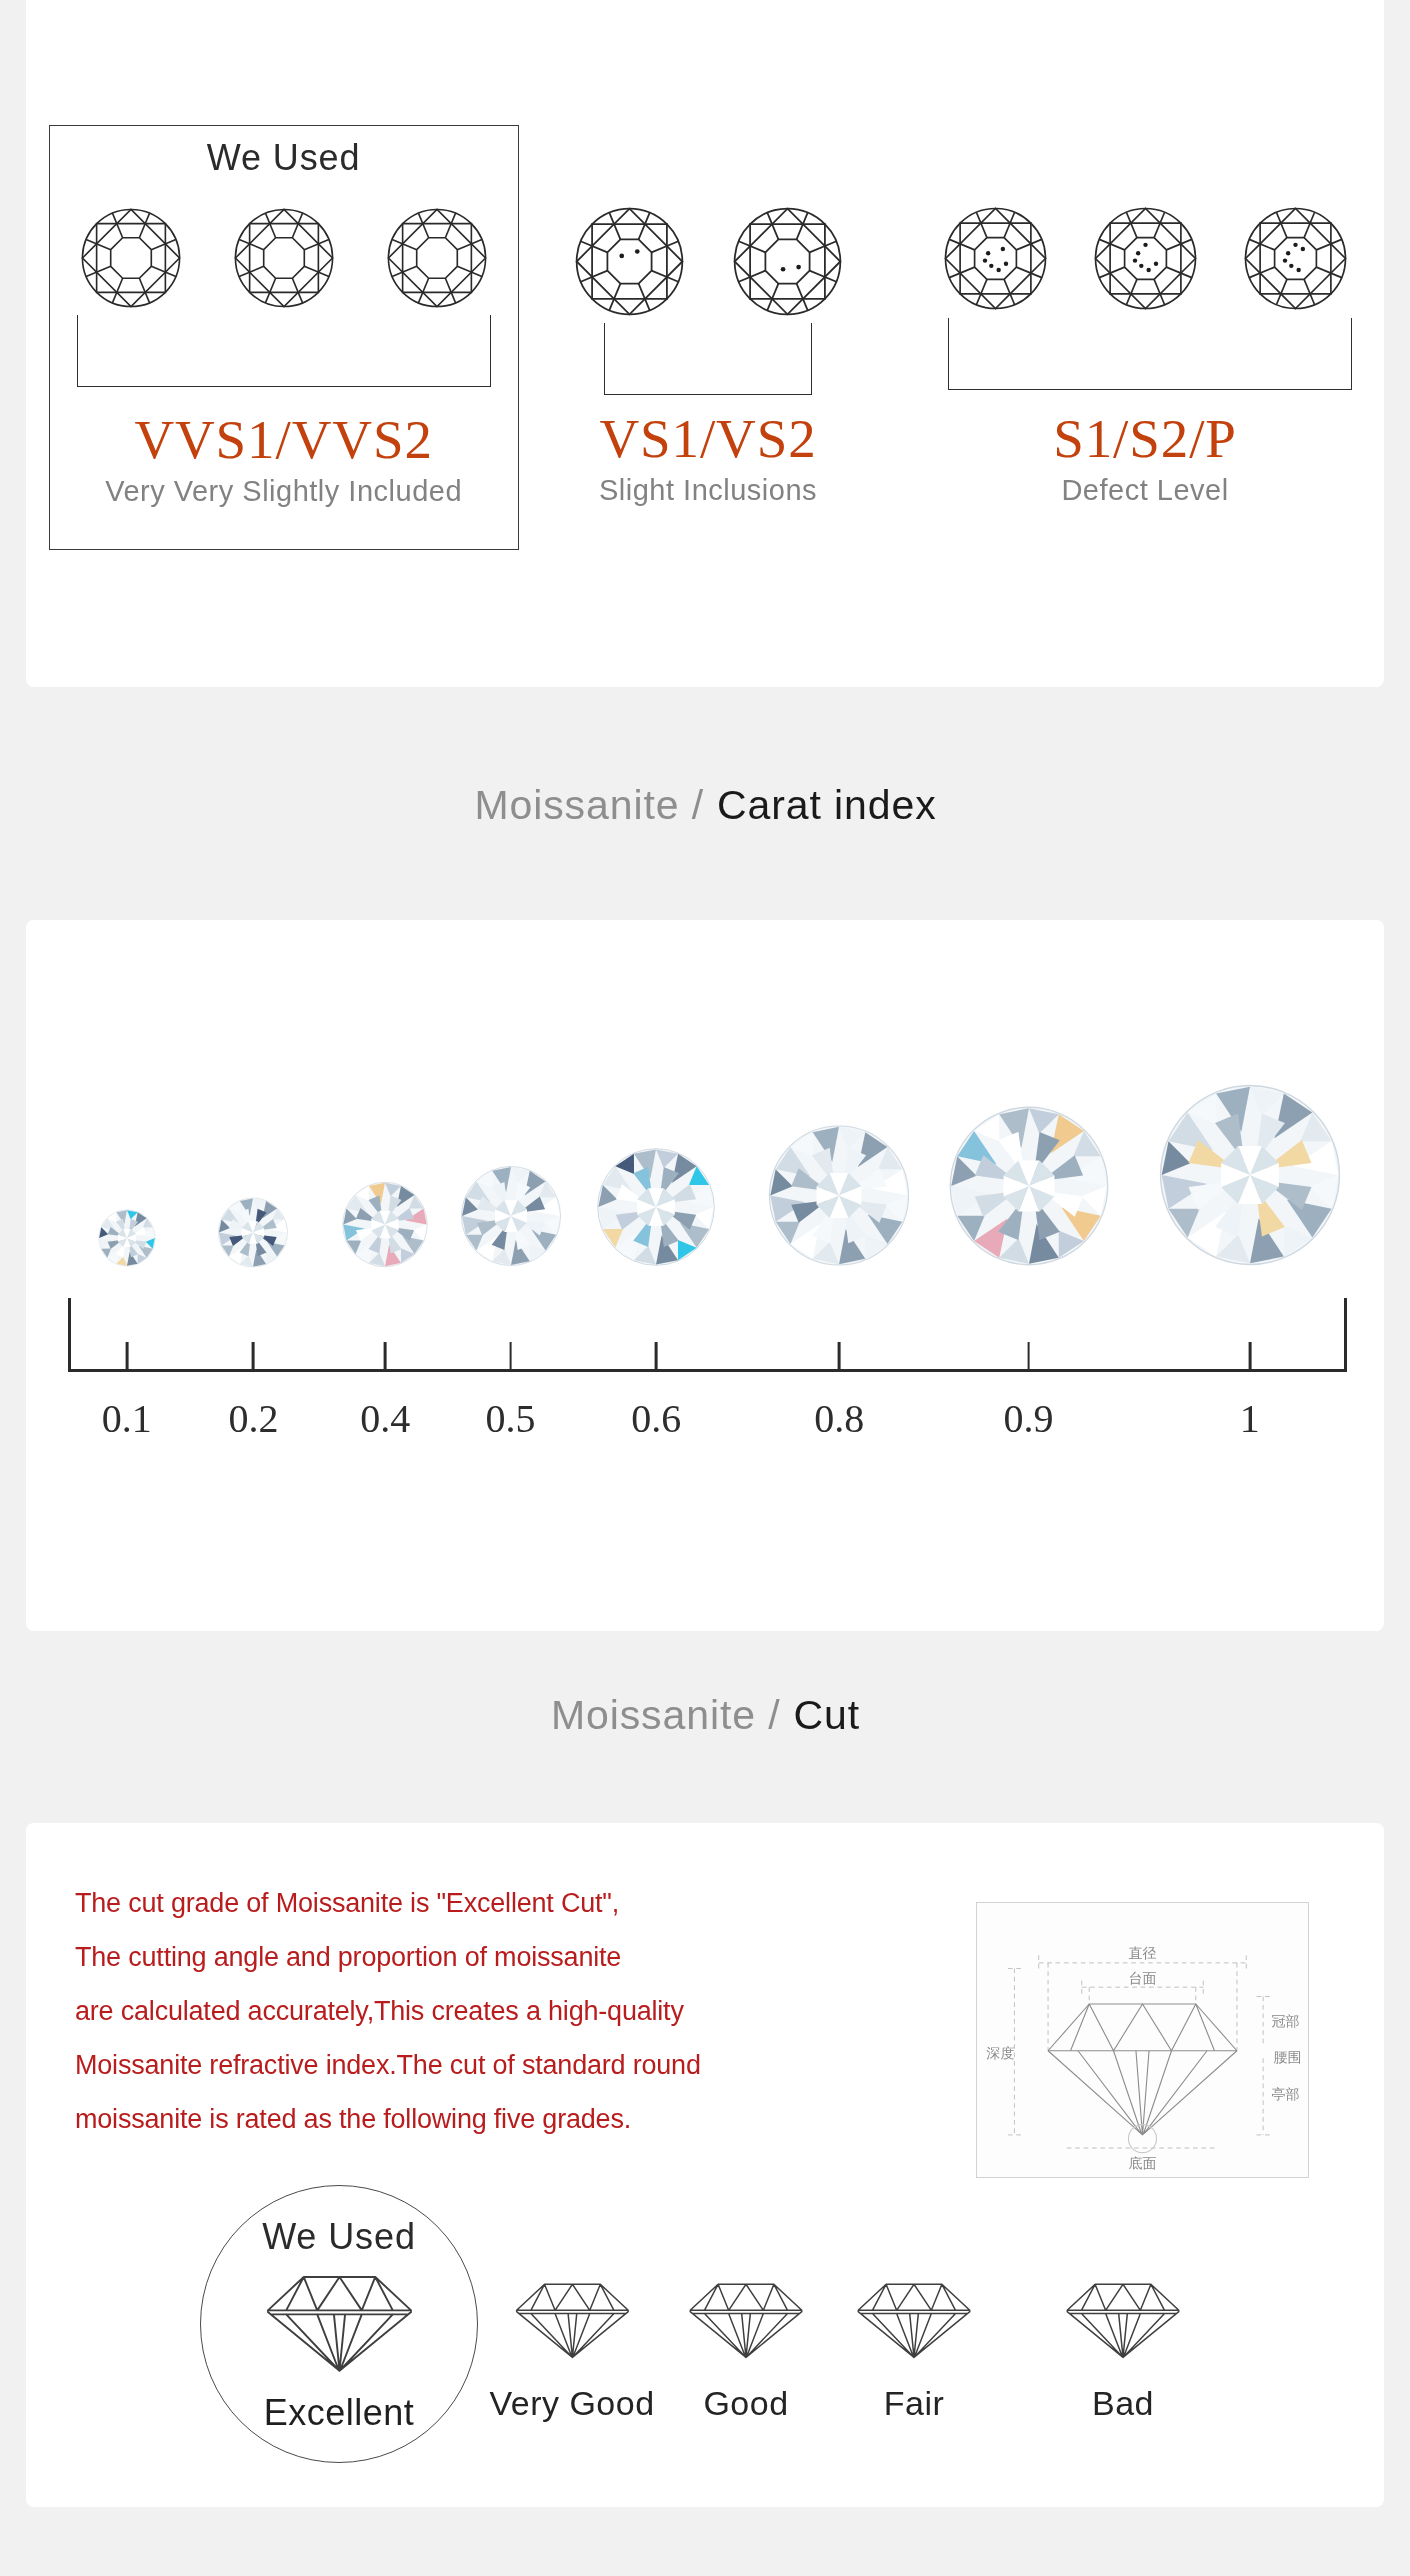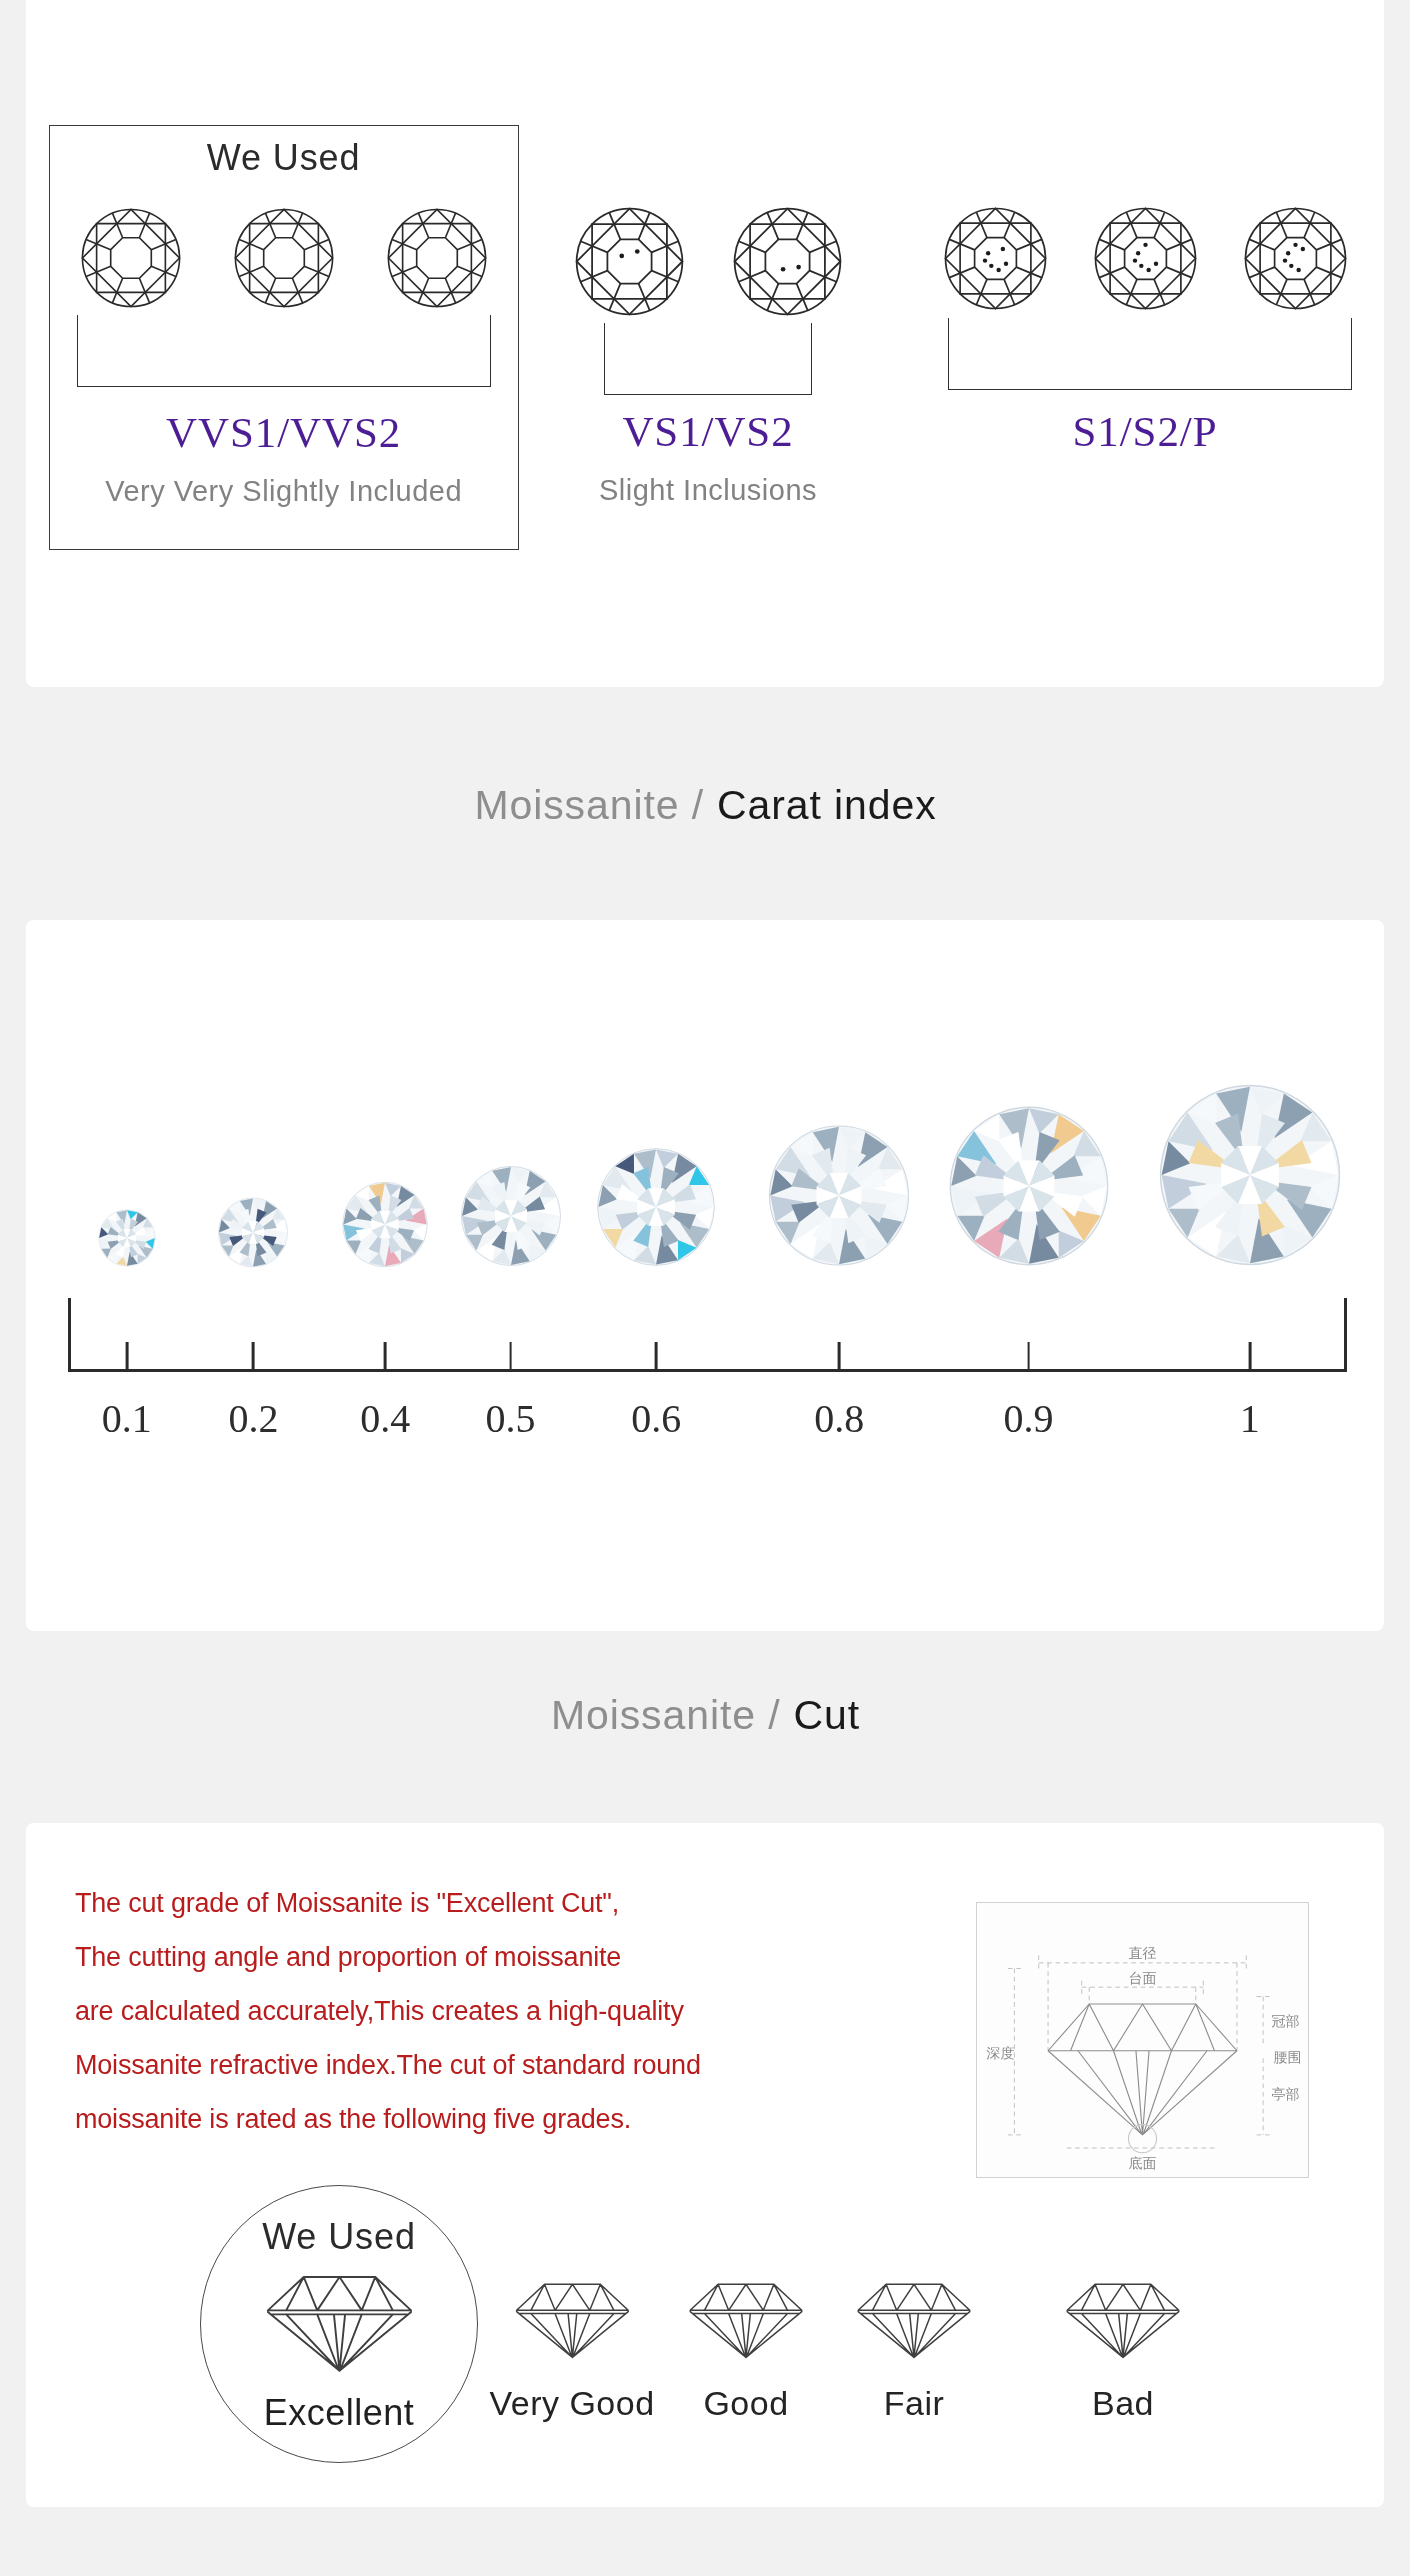--- a/index.html
+++ b/index.html
@@ -17,21 +17,21 @@
   .h-dark{color:#1a1a1a;}
 
   
   .cl-group{position:absolute;top:136px;height:423px;}
   .cl-group.boxed{border:1.9px solid #3a3a3a;}
   .we-used{position:absolute;top:11.3px;left:0;right:0;text-align:center;
            font-size:36px;color:#2b2b2b;letter-spacing:0.9px;}
   .stones{position:absolute;top:81px;left:0;right:0;display:flex;justify-content:center;align-items:flex-start;}
   .bracket{position:absolute;border:1.9px solid #2f2f2f;border-top:none;height:71px;}
   .grade{position:absolute;top:282px;left:0;right:0;text-align:center;
-         font-family:"Liberation Serif",serif;font-size:43px;color:#4c1d95;letter-spacing:0.9px;white-space:nowrap;}
+         font-family:"Liberation Serif",serif;font-size:55px;color:#c2410c;letter-spacing:0.9px;white-space:nowrap;}
   .desc{position:absolute;top:349px;left:0;right:0;text-align:center;
         font-size:29px;color:#828282;letter-spacing:0.5px;white-space:nowrap;}
 
   
   .carat-chart{position:absolute;left:42px;top:0;width:1279px;height:679px;}
   .base-line{position:absolute;left:0;right:0;top:449px;height:2.8px;background:#2b2b2b;}
   .end-post{position:absolute;top:378px;width:2.8px;height:73px;background:#2b2b2b;}
   .end-post.left{left:0;}
   .end-post.right{right:0;}
   .tick{position:absolute;top:422px;width:2.8px;height:29px;background:#2b2b2b;transform:translateX(-50%);}
@@ -213,20 +213,21 @@
             <circle cx="40" cy="52" r="2.1" fill="#1c1c1c" stroke="none"></circle>
             <circle cx="53" cy="61" r="2.1" fill="#1c1c1c" stroke="none"></circle>
             <circle cx="50" cy="37" r="2.1" fill="#1c1c1c" stroke="none"></circle>
             <circle cx="43" cy="45" r="2.1" fill="#1c1c1c" stroke="none"></circle>
             <circle cx="57" cy="41" r="2.1" fill="#1c1c1c" stroke="none"></circle>
             <circle cx="46" cy="57" r="2.1" fill="#1c1c1c" stroke="none"></circle>
           </svg>
         </div>
       <div class="bracket" style="top:193px;left:23.5px;right:14px;"></div>
       <div class="grade">S1/S2/P</div>
+      <div class="desc">Defect Level</div>
     </div>
   </section>
 
   <h2 class="band-heading" style="top:782px;">
     <span class="h-gray">Moissanite /</span><span class="h-dark">Carat index</span>
   </h2>
 
   <section class="card card-carat">
     <div class="carat-chart">
       <div class="base-line"></div>

